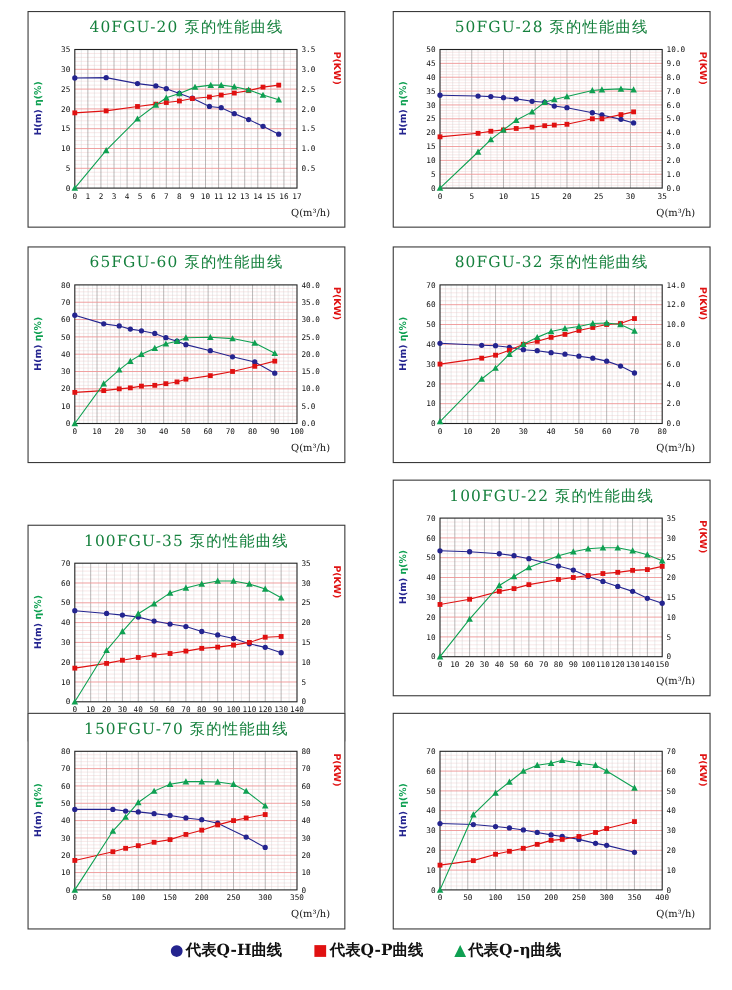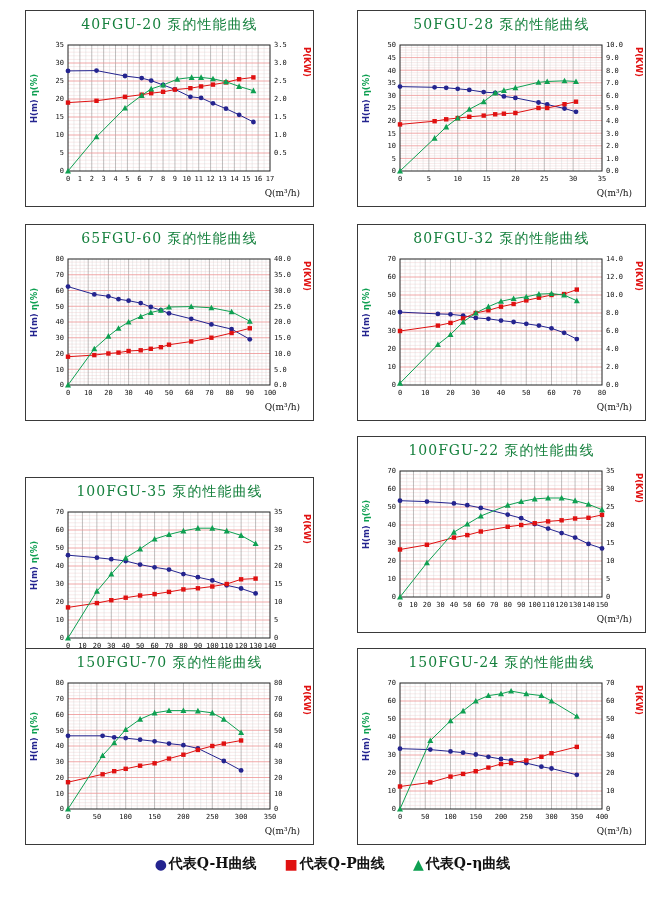--- a/index.html
+++ b/index.html
@@ -1098,21 +1098,20 @@
           <path d="M143.0 58.5 L140.0 64.1 L146.0 64.1 Z" fill="#0fa052"></path>
           <path d="M157.4 58.5 L154.4 64.1 L160.4 64.1 Z" fill="#0fa052"></path>
           <path d="M171.9 58.8 L168.9 64.4 L174.9 64.4 Z" fill="#0fa052"></path>
           <path d="M186.3 60.8 L183.3 66.4 L189.3 66.4 Z" fill="#0fa052"></path>
           <path d="M197.8 67.1 L194.8 72.7 L200.8 72.7 Z" fill="#0fa052"></path>
           <path d="M215.1 80.5 L212.1 86.1 L218.1 86.1 Z" fill="#0fa052"></path>
         </svg>
       </div>
   </div>
   <div class="panel" style="left:357px;top:648px;">
-    <div class="ptitle">150FGU-24 泵的性能曲线</div>
     <div class="csvg">
         <svg viewBox="0 0 287 195" width="287" height="195">
           <line x1="47.05" y1="34" x2="47.05" y2="160" stroke="#c2cbcb" stroke-width="0.35"></line>
           <line x1="52.10" y1="34" x2="52.10" y2="160" stroke="#c2cbcb" stroke-width="0.35"></line>
           <line x1="57.15" y1="34" x2="57.15" y2="160" stroke="#c2cbcb" stroke-width="0.35"></line>
           <line x1="62.20" y1="34" x2="62.20" y2="160" stroke="#c2cbcb" stroke-width="0.35"></line>
           <line x1="72.30" y1="34" x2="72.30" y2="160" stroke="#c2cbcb" stroke-width="0.35"></line>
           <line x1="77.35" y1="34" x2="77.35" y2="160" stroke="#c2cbcb" stroke-width="0.35"></line>
           <line x1="82.40" y1="34" x2="82.40" y2="160" stroke="#c2cbcb" stroke-width="0.35"></line>
           <line x1="87.45" y1="34" x2="87.45" y2="160" stroke="#c2cbcb" stroke-width="0.35"></line>

